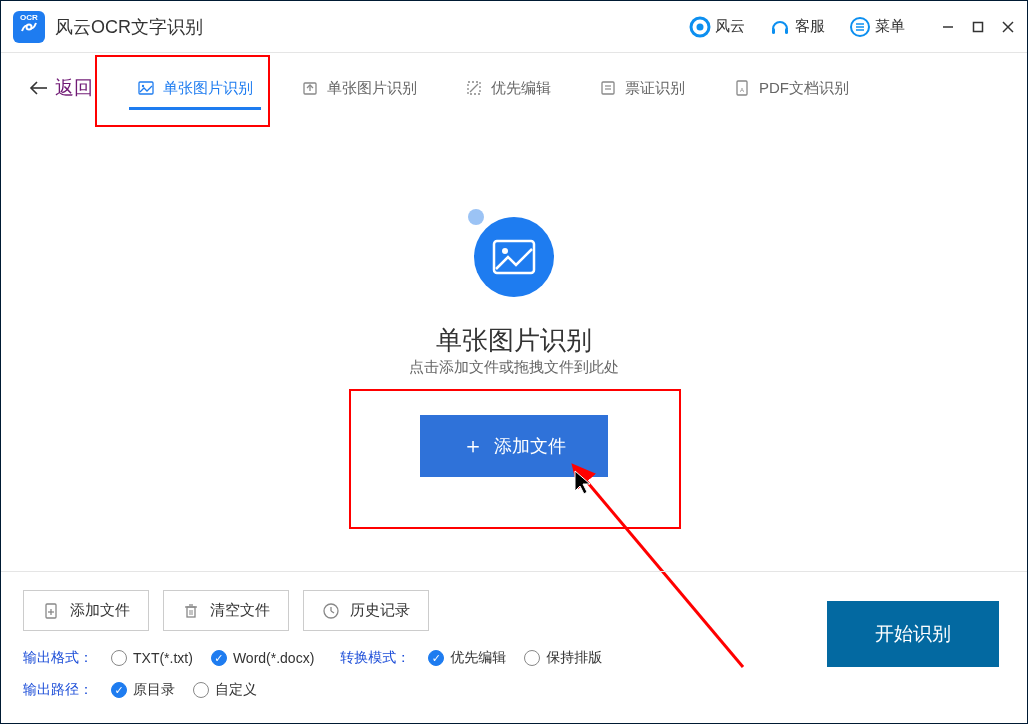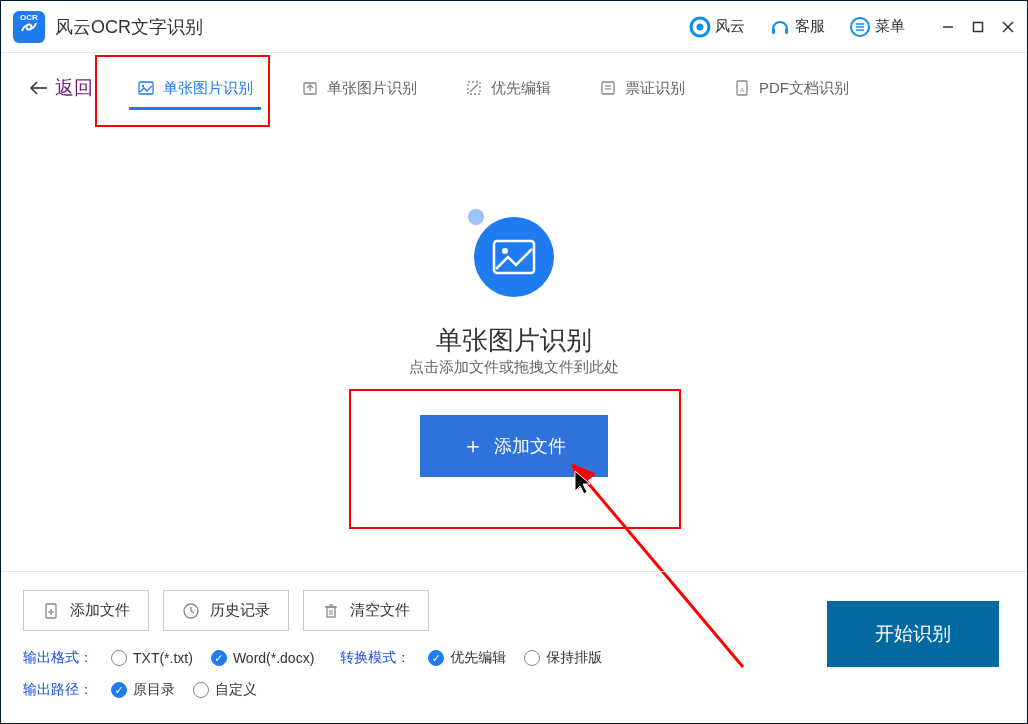--- a/index.html
+++ b/index.html
@@ -215,39 +215,39 @@
               <rect x="4" y="2" width="10" height="14" rx="1" fill="none" stroke="#888" stroke-width="1.3"></rect>
               <line x1="9" y1="7" x2="9" y2="13" stroke="#888" stroke-width="1.3"></line>
               <line x1="6" y1="10" x2="12" y2="10" stroke="#888" stroke-width="1.3"></line>
             </svg>
           </span>
         <span>添加文件</span>
       </button>
       <button class="sbtn">
         <span class="sicon">
             <svg width="18" height="18">
-              <circle cx="9" cy="9" r="7" fill="none" stroke="#888" stroke-width="1.3"></circle>
-              <line x1="9" y1="9" x2="9" y2="5" stroke="#888" stroke-width="1.3"></line>
-              <line x1="9" y1="9" x2="12" y2="11" stroke="#888" stroke-width="1.3"></line>
-            </svg>
-          </span>
-        <span>历史记录</span>
-      </button>
-      <button class="sbtn">
-        <span class="sicon">
-            <svg width="18" height="18">
               <rect x="5" y="5" width="8" height="10" fill="none" stroke="#888" stroke-width="1.3"></rect>
               <line x1="3" y1="5" x2="15" y2="5" stroke="#888" stroke-width="1.3"></line>
               <line x1="7" y1="3" x2="11" y2="3" stroke="#888" stroke-width="1.3"></line>
               <line x1="8" y1="8" x2="8" y2="13" stroke="#888" stroke-width="1"></line>
               <line x1="10" y1="8" x2="10" y2="13" stroke="#888" stroke-width="1"></line>
             </svg>
           </span>
         <span>清空文件</span>
       </button>
+      <button class="sbtn">
+        <span class="sicon">
+            <svg width="18" height="18">
+              <circle cx="9" cy="9" r="7" fill="none" stroke="#888" stroke-width="1.3"></circle>
+              <line x1="9" y1="9" x2="9" y2="5" stroke="#888" stroke-width="1.3"></line>
+              <line x1="9" y1="9" x2="12" y2="11" stroke="#888" stroke-width="1.3"></line>
+            </svg>
+          </span>
+        <span>历史记录</span>
+      </button>
     </div>
 
     <div class="optrow">
       <span class="optlabel">输出格式：</span>
       <div class="radio">
           <span class="rdot"></span>
           <span>TXT(*.txt)</span>
         </div>
       <div class="radio">
           <span class="rdot sel"></span>

